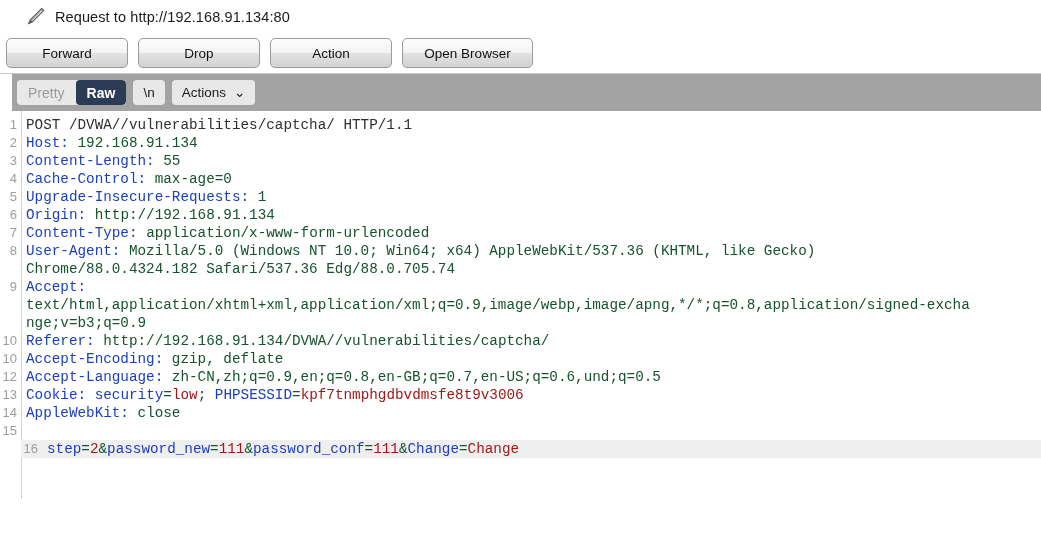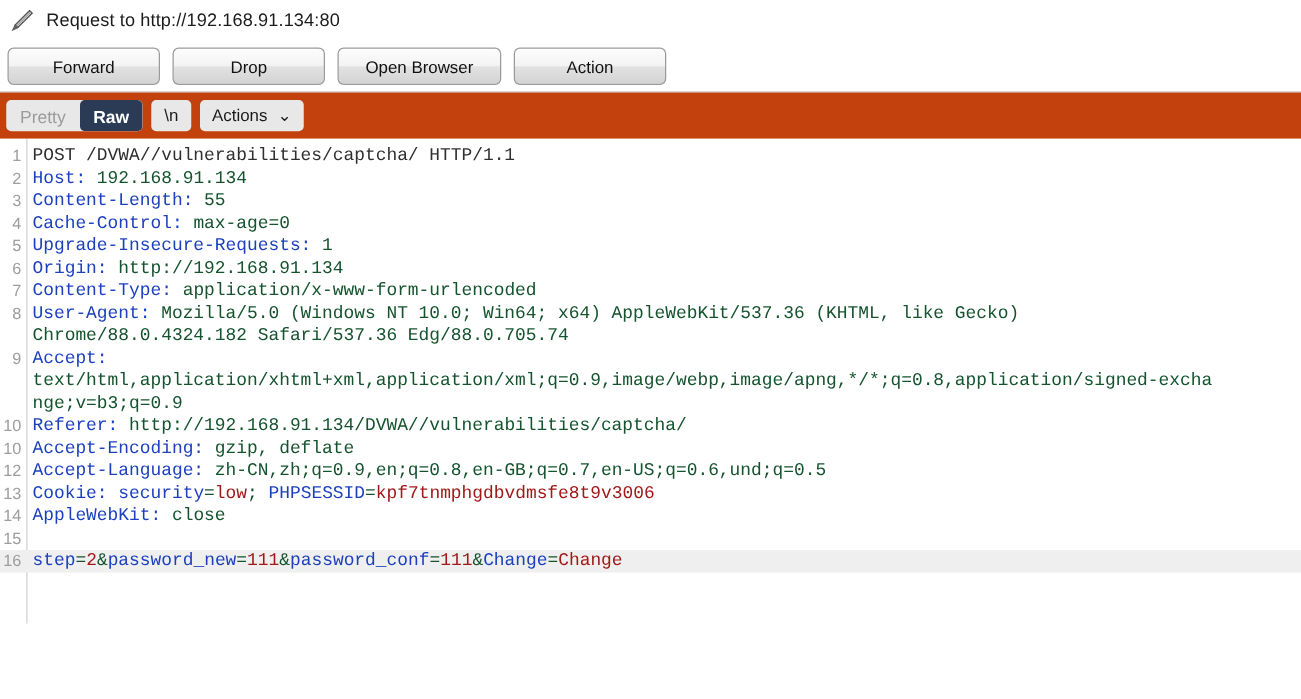--- a/index.html
+++ b/index.html
@@ -13,21 +13,21 @@
     overflow: hidden;
     font-family: "Liberation Sans", sans-serif;
     color: #1a1a1a;
   }
 
   
   .titlebar {
     height: 33px;
     display: flex;
     align-items: center;
-    padding-left: 5px;
+    padding-left: 23px;
     background: #ffffff;
   }
   .pencil-icon {
     width: 24px;
     height: 24px;
     flex: 0 0 24px;
     margin-right: 8px;
   }
   .title-text {
     font-size: 14.5px;
@@ -74,21 +74,22 @@
     width: 100%;
   }
 
   
   .tabbar {
     height: 37px;
     display: flex;
     align-items: center;
     gap: 7px;
     padding-left: 5px;
-    background: #c2410c;
+    background: #a3a3a3;
+    margin-left: 12px;
   }
   .seg-group {
     display: flex;
     background: #e8e8e8;
     border-radius: 4px;
     overflow: hidden;
     height: 25px;
     align-items: stretch;
   }
   .seg {
@@ -142,21 +143,21 @@
     font-family: "Liberation Mono", "DejaVu Sans Mono", monospace;
     font-size: 14.3px;
     line-height: 18px;
     padding-top: 5px;
   }
   .row {
     display: flex;
     align-items: flex-start;
     min-height: 18px;
   }
-  .row.hl { background: #efefef; }
+  .row.hl { background: #efefef; margin-left: 21px; }
   .lno {
     width: 17px;
     flex: 0 0 17px;
     text-align: right;
     color: #9d9d9d;
     font-size: 13px;
     font-family: "Liberation Sans", sans-serif;
     line-height: 18px;
     padding-right: 0;
     user-select: none;
@@ -187,22 +188,22 @@
         <line x1="8.2" y1="16.0" x2="19.6" y2="4.6" stroke="#9a9a9a" stroke-width="0.9"></line>
       </g>
     </svg>
   </span>
   <span class="title-text">Request to http://192.168.91.134:80</span>
 </div>
 
 <div class="buttonbar">
   <div class="btn">Forward</div>
   <div class="btn">Drop</div>
+  <div class="btn">Action</div>
   <div class="btn wide">Open Browser</div>
-  <div class="btn">Action</div>
 </div>
 <div class="bar-divider"></div>
 
 <div class="tabbar">
   <div class="seg-group">
     <div class="seg">Pretty</div>
     <div class="seg active">Raw</div>
   </div>
   <div class="chip">\n</div>
   <div class="chip">

